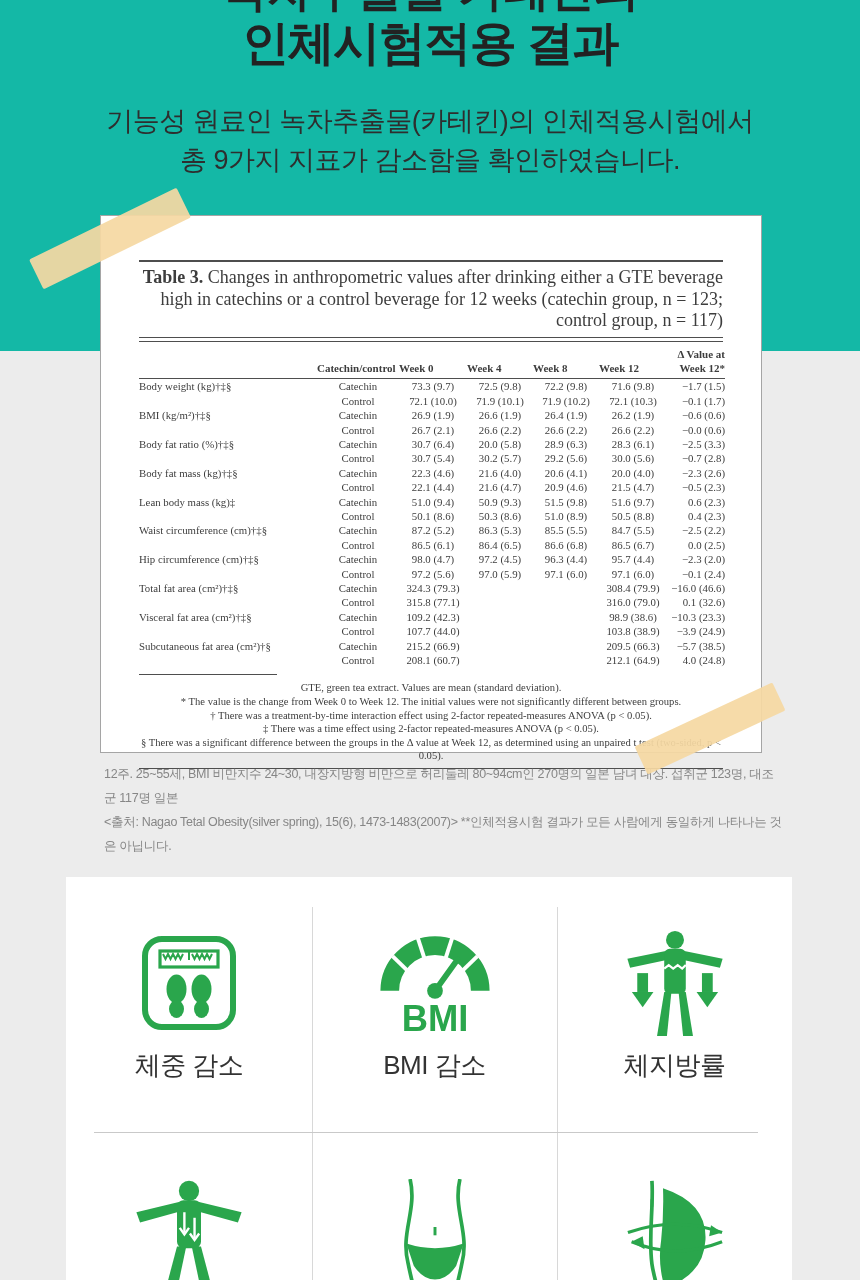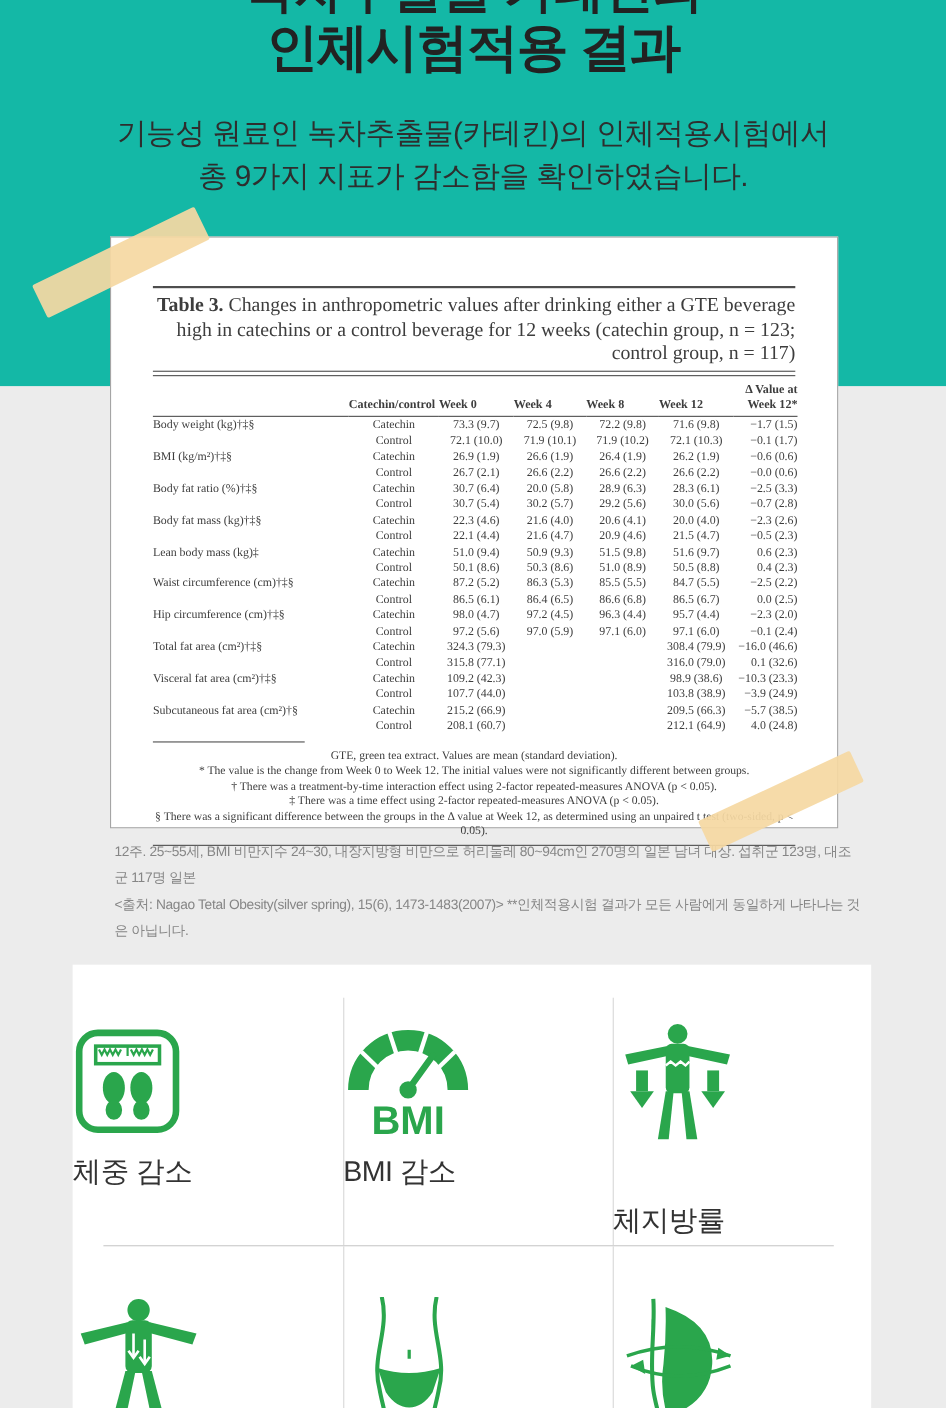--- a/index.html
+++ b/index.html
@@ -65,22 +65,22 @@
   .benefits{position:absolute;left:66px;top:877px;width:726px;height:403px;background:#fff;z-index:2;}
   .v-div{position:absolute;width:1px;background:var(--divider,#d8d8d8);}
   .v1a{left:246px;top:30px;height:225px;}
   .v2a{left:491px;top:30px;height:225px;}
   .h-div{position:absolute;left:28px;top:255px;width:664px;height:1px;background:#c9c9c9;}
   .v1b{left:246px;top:256px;height:147px;}
   .v2b{left:491px;top:256px;height:147px;}
   .brow{position:absolute;left:0;width:726px;display:flex;}
   .brow1{top:0;height:255px;}
   .brow2{top:255px;height:148px;overflow:hidden;}
-  .bcell{display:flex;flex-direction:column;align-items:flex-start;}
-  .bc1{width:246px;}.bc2{width:245px;}.bc3{width:235px;gap:44px;}
+  .bcell{display:flex;flex-direction:column;align-items:center;}
+  .bc1{width:246px;}.bc2{width:245px;}.bc3{width:235px;}
   .brow1 .icon-box{margin-top:53px;height:106px;display:flex;align-items:center;justify-content:center;}
   .brow2 .icon-box{margin-top:47px;height:120px;display:flex;align-items:flex-start;justify-content:center;}
   .blabel{margin-top:12px;font-size:26px;color:#333;font-weight:500;letter-spacing:-0.5px;}
 </style>
 </head>
 <body>
 
 <section class="hero">
   <div class="title-clip">
     <span>녹차추출물 카테킨의</span>

